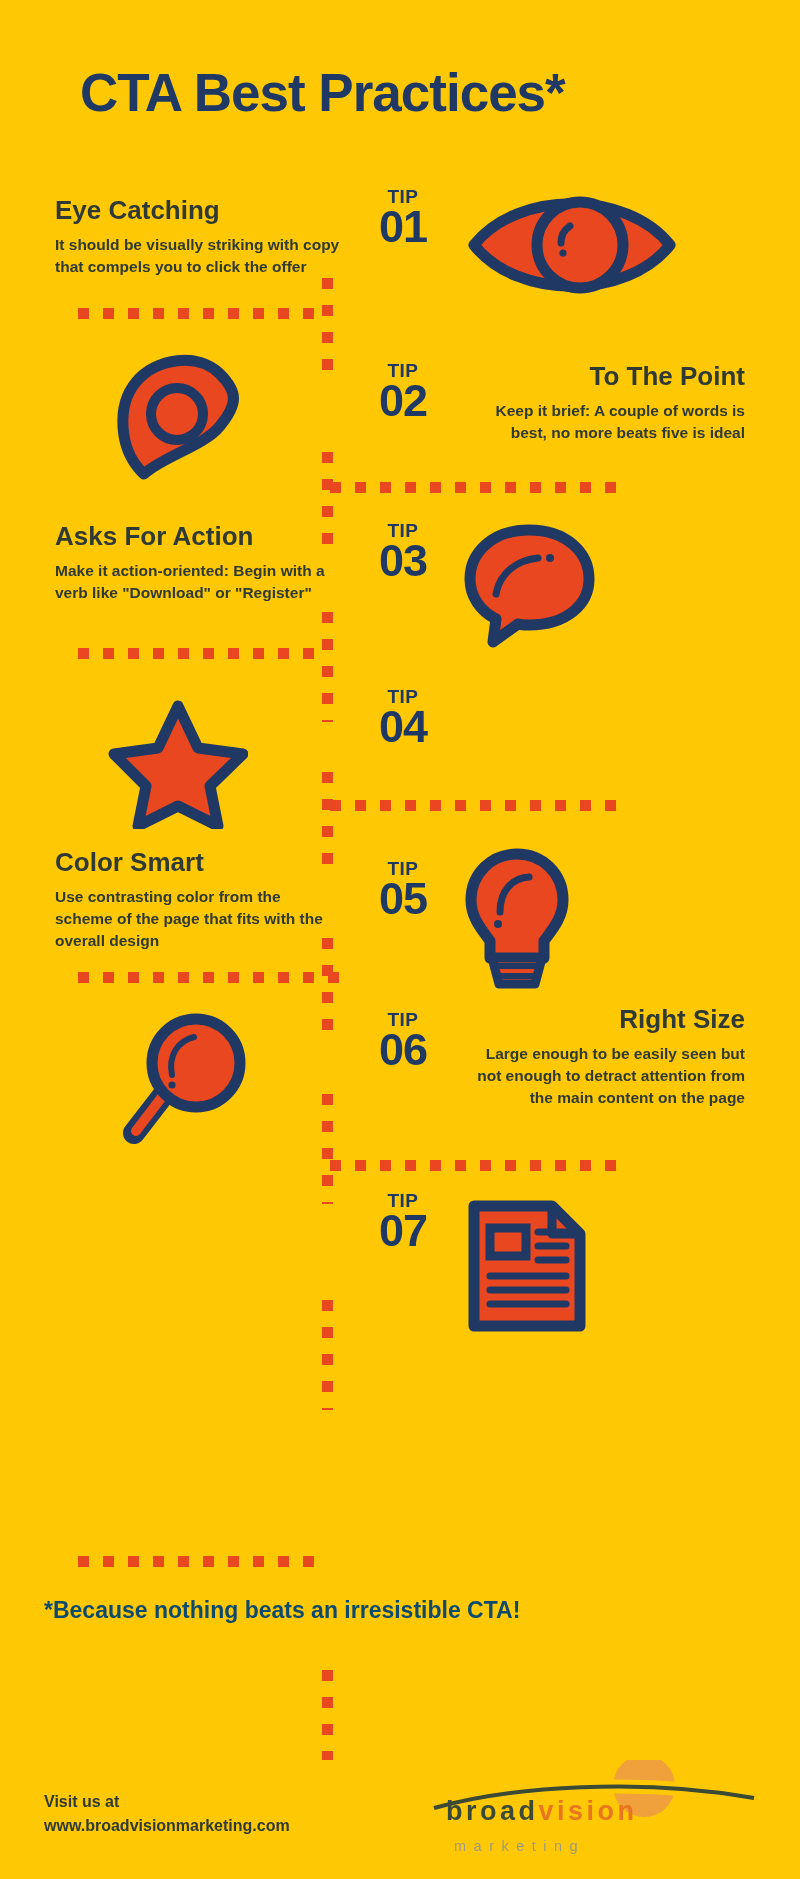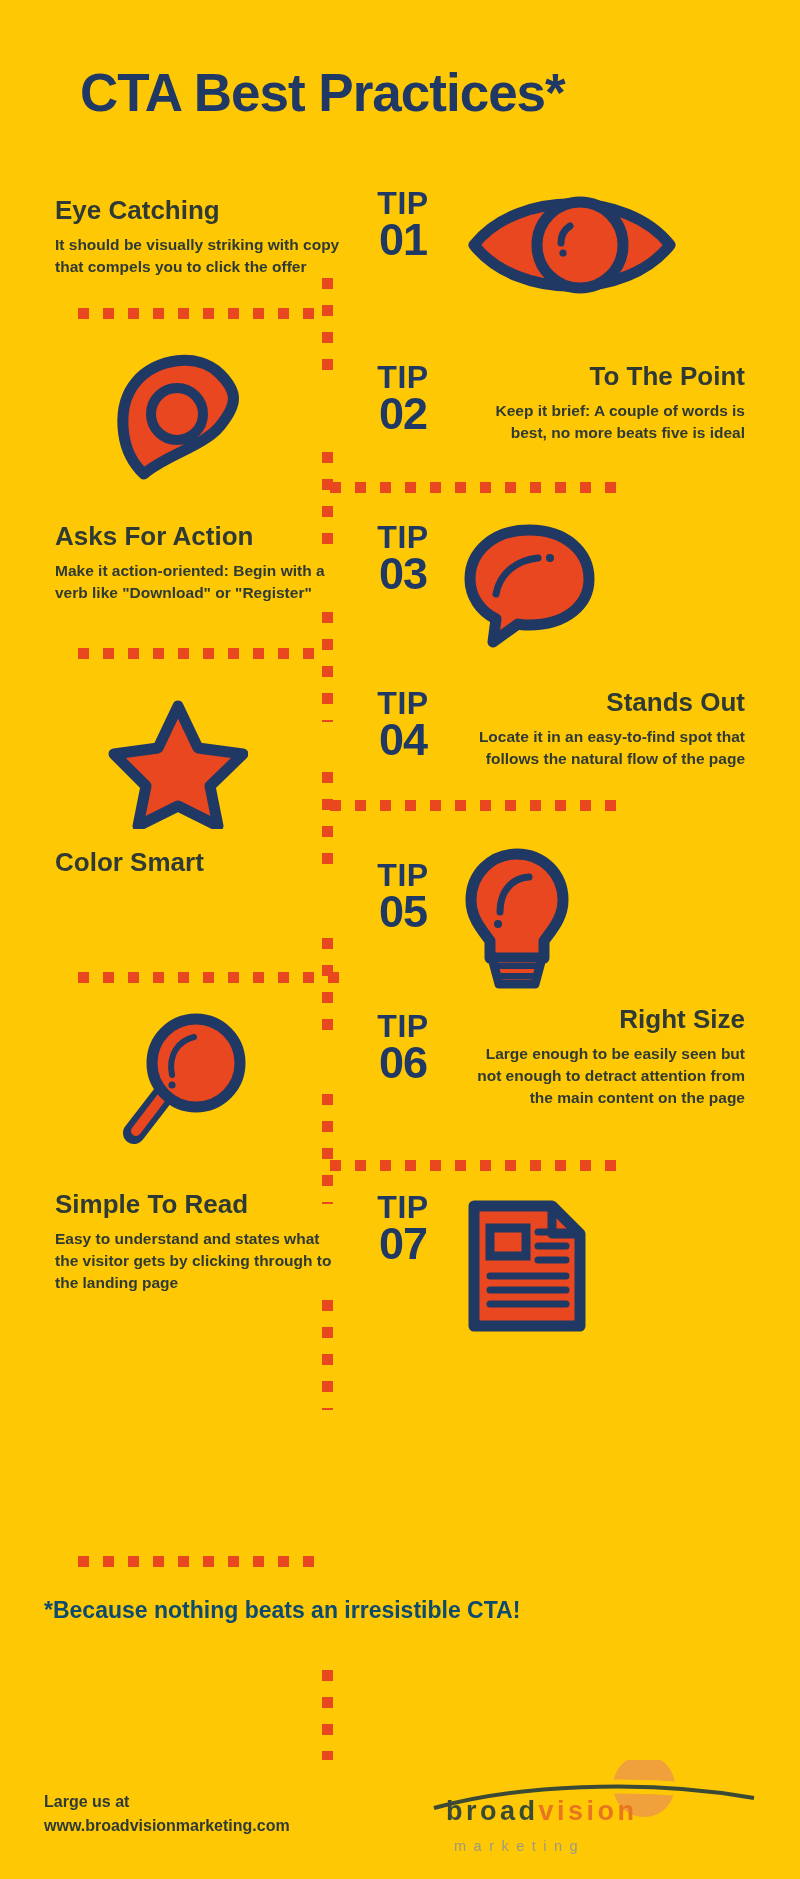--- a/index.html
+++ b/index.html
@@ -29,21 +29,21 @@
 
   .head{
     font-size:26px;font-weight:bold;color:#2F3A34;
     line-height:1.1;margin-bottom:9px;white-space:nowrap;
   }
   .body{
     font-size:15.5px;color:#2F3A34;line-height:1.42;font-weight:700;
   }
 
   .tipbox{position:absolute;left:355px;width:96px;text-align:center;color:#1F3864;}
-  .tipword{font-size:32px;font-weight:bold;letter-spacing:0.5px;line-height:0.96;}
+  .tipword{font-size:19px;font-weight:bold;letter-spacing:0.5px;line-height:0.96;}
   .tipnum{font-size:45px;font-weight:bold;line-height:0.95;letter-spacing:-1px;}
 
   .icon{position:absolute;}
 
   
   .dash-h{position:absolute;height:11px;
     background-image:repeating-linear-gradient(to right,#E8471F 0 11px,transparent 11px 25px);}
   .dash-v{position:absolute;width:11px;
     background-image:repeating-linear-gradient(to bottom,#E8471F 0 11px,transparent 11px 27px);}
 
@@ -128,43 +128,40 @@
                  C59 103 63 103 67 103 C104 103 127 83 127 57 C127 30 104 8 67 8 Z" fill="#E8471F" stroke="#1F3864" stroke-width="11" stroke-linejoin="round"></path>
         <path d="M34 72 C38 50 56 38 76 36" fill="none" stroke="#1F3864" stroke-width="7" stroke-linecap="round"></path>
         <circle cx="88" cy="36" r="4" fill="#1F3864"></circle>
       </svg>
     </div>
   </div>
   <div class="dash-h" style="left:78px;top:648px;width:240px;"></div>
   <div class="dash-v" style="left:322px;top:612px;height:110px;"></div>
 
   <div class="row" style="top:688px;height:150px;">
-    <div class="txt right" style="top:0;">
-      <div class="head">Stands Out</div>
-      <div class="body">Locate it in an easy-to-find spot that follows the natural flow of the page</div>
-    </div>
     <div class="tipbox" style="top:0;">
       <div class="tipword">TIP</div>
       <div class="tipnum">04</div>
     </div>
     <div class="icon" style="left:108px;top:6px;">
       <svg width="140" height="135" viewBox="0 0 140 135">
         <path d="M66 10 L86 52 L131 58 L98 90 L106 134 L66 113 L26 134
                  L34 90 L2 58 L46 52 Z" fill="#FFC805" transform="translate(-5,4)"></path>
         <path d="M70 12 L90 54 L135 60 L102 92 L110 132 L70 112 L30 132
                  L38 92 L6 60 L50 54 Z" fill="#E8471F" stroke="#1F3864" stroke-width="11" stroke-linejoin="round"></path>
       </svg>
     </div>
   </div>
   <div class="dash-h" style="left:330px;top:800px;width:290px;"></div>
   <div class="dash-v" style="left:322px;top:772px;height:95px;"></div>
 
   <div class="row" style="top:848px;height:150px;">
     <div class="txt left" style="top:0;">
       <div class="head">Color Smart</div>
+      <div class="body">Use contrasting color from the scheme of the page that fits with the overall design</div>
     </div>
     <div class="tipbox" style="top:12px;">
       <div class="tipword">TIP</div>
       <div class="tipnum">05</div>
     </div>
     <div class="icon" style="left:455px;top:-2px;">
       <svg width="125" height="145" viewBox="0 0 125 145">
         <path d="M62 8 C36 8 16 28 16 54 C16 72 27 84 35 95 L35 112 L89 112
                  L89 95 C97 84 108 72 108 54 C108 28 88 8 62 8 Z" fill="#E8471F" stroke="#1F3864" stroke-width="11" stroke-linejoin="round"></path>
         <path d="M45 66 C45 44 58 32 74 31" fill="none" stroke="#1F3864" stroke-width="7" stroke-linecap="round"></path>
@@ -195,24 +192,20 @@
         <circle cx="86" cy="58" r="44" fill="#E8471F" stroke="#1F3864" stroke-width="11"></circle>
         <path d="M62 70 C58 50 68 36 84 32" fill="none" stroke="#1F3864" stroke-width="6" stroke-linecap="round"></path>
         <circle cx="62" cy="80" r="3.6" fill="#1F3864"></circle>
       </svg>
     </div>
   </div>
   <div class="dash-h" style="left:330px;top:1160px;width:290px;"></div>
   <div class="dash-v" style="left:322px;top:1094px;height:110px;"></div>
 
   <div class="row" style="top:1190px;height:160px;">
-    <div class="txt left" style="top:0;">
-      <div class="head">Simple To Read</div>
-      <div class="body">Easy to understand and states what the visitor gets by clicking through to the landing page</div>
-    </div>
     <div class="tipbox" style="top:2px;">
       <div class="tipword">TIP</div>
       <div class="tipnum">07</div>
     </div>
     <div class="icon" style="left:462px;top:6px;">
       <svg width="130" height="140" viewBox="0 0 130 140">
         <path d="M12 10 L90 10 L118 38 L118 130 L12 130 Z" fill="#E8471F" stroke="#1F3864" stroke-width="11" stroke-linejoin="round"></path>
         <path d="M90 10 L90 38 L118 38" fill="none" stroke="#1F3864" stroke-width="9" stroke-linejoin="round"></path>
         <rect x="28" y="32" width="36" height="28" fill="#E8471F" stroke="#1F3864" stroke-width="9"></rect>
         <line x1="76" y1="36" x2="104" y2="36" stroke="#1F3864" stroke-width="7" stroke-linecap="round"></line>
@@ -225,21 +218,21 @@
     </div>
   </div>
   <div class="dash-v" style="left:322px;top:1300px;height:110px;"></div>
   <div class="dash-h" style="left:78px;top:1556px;width:250px;"></div>
 
   <div class="closing">*Because nothing beats an irresistible CTA!</div>
 
   <div class="dash-v" style="left:322px;top:1670px;height:90px;"></div>
 
   <div class="visit">
-    <div>Large us at</div>
+    <div>Visit us at</div>
     <div>www.broadvisionmarketing.com</div>
   </div>
 
   <div class="logo">
     <svg width="330" height="95" viewBox="0 0 330 95">
       <circle cx="212" cy="26" r="31" fill="#F0A13C"></circle>
       <path d="M2 48 C80 26 210 18 322 38" fill="none" stroke="#FFC805" stroke-width="14"></path>
       <path d="M2 48 C80 26 210 18 322 38" fill="none" stroke="#3A4A35" stroke-width="4"></path>
     </svg>
     <div class="logo-word"><span class="b">broad</span><span class="v">vision</span></div>

